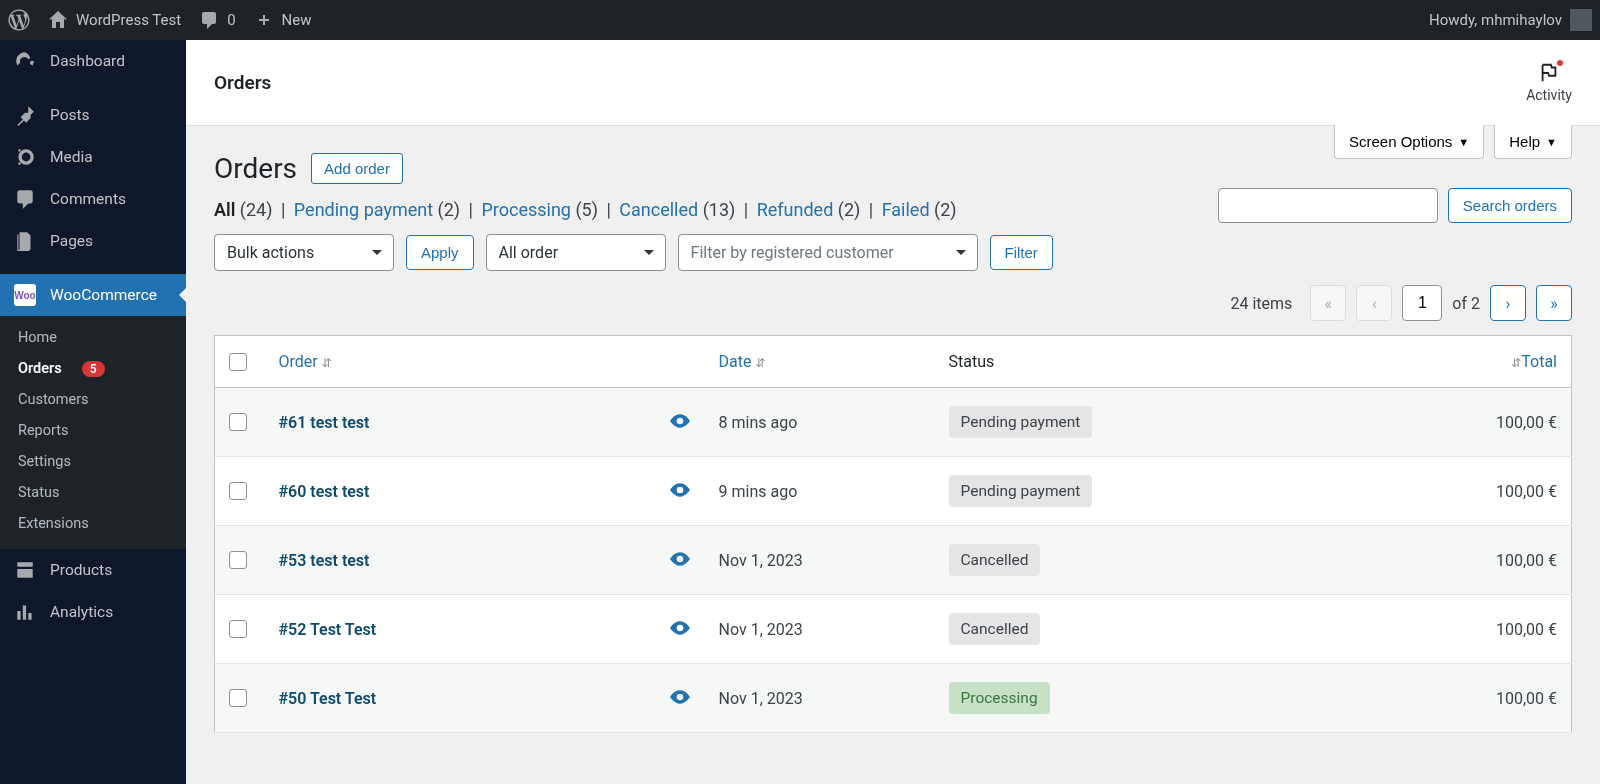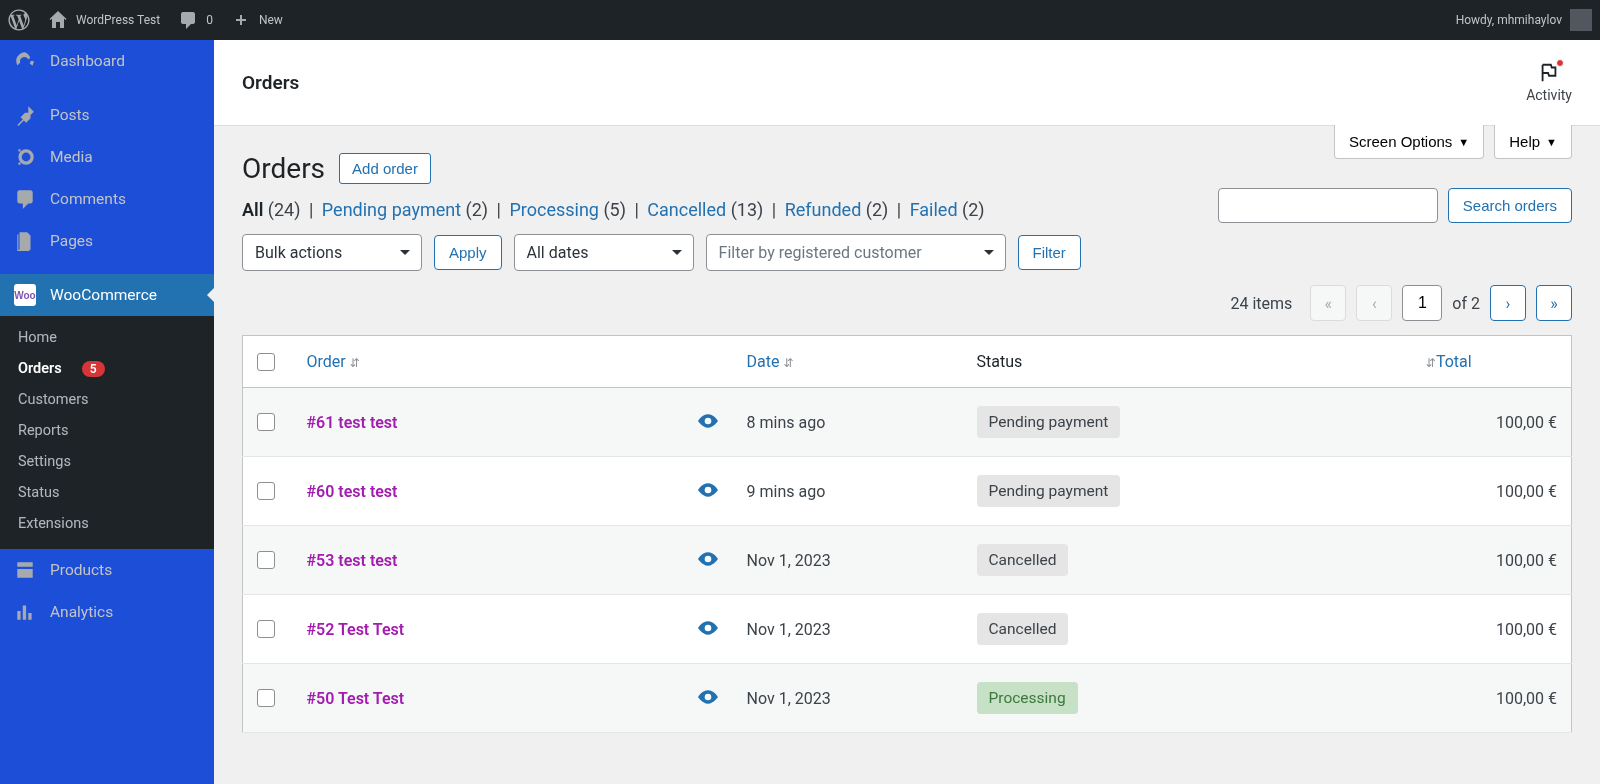--- a/index.html
+++ b/index.html
@@ -1,26 +1,26 @@
 <!DOCTYPE html>
 <html><head>
 <meta charset="utf-8">
 <style>
   * { box-sizing: border-box; margin: 0; padding: 0; }
   body { font-family: -apple-system, BlinkMacSystemFont, "Segoe UI", Roboto, sans-serif; font-size: 14px; color: #3c434a; background: #f0f0f1; }
   
-  .adminbar { background: #1d2327; color: #c3c4c7; height: 40px; display: flex; align-items: center; justify-content: space-between; padding: 0 8px; font-size: 12px; }
+  .adminbar { background: #1d2327; color: #c3c4c7; height: 40px; display: flex; align-items: center; justify-content: space-between; padding: 0 8px; font-size: 15px; }
   .adminbar .left, .adminbar .right { display: flex; align-items: center; gap: 18px; }
   .adminbar .item { display: flex; align-items: center; gap: 8px; color: #c3c4c7; cursor: pointer; }
   .adminbar svg { width: 20px; height: 20px; fill: #a7aaad; }
   .adminbar .avatar { width: 22px; height: 22px; background: #50575e; }
   .adminbar .wplogo svg { width: 22px; height: 22px; }
   
   .wrap { display: flex; min-height: calc(100vh - 40px); }
-  .sidebar { width: 214px; background: #1d4ed8; color: #c3c4c7; padding-top: 0; flex-shrink:0; }
+  .sidebar { width: 186px; background: #0f172a; color: #c3c4c7; padding-top: 0; flex-shrink:0; }
   .menu li { list-style: none; }
   .menu a { display: flex; align-items: center; gap: 14px; padding: 10px 14px; color: #c3c4c7; text-decoration: none; font-size: 15.5px; cursor: pointer; }
   .menu svg { width: 22px; height: 22px; fill: #a7aaad; flex-shrink:0; }
   .menu .current > a { background: #2271b1; color: #fff; position: relative; }
   .menu .woo-icon { background:#fff; color:#7f54b3; width:22px; height:22px; border-radius:3px; display:flex; align-items:center; justify-content:center; font-weight:700; font-size:10px; font-family:sans-serif; flex-shrink:0;}
   .menu .current::after { content:""; position:absolute; right:-1px; top:50%; transform:translateY(-50%); border:8px solid transparent; border-right-color:#f0f0f1; }
   .menu .current { position:relative; }
   .submenu { background:#1d2327; padding: 6px 0 10px 0; }
   .submenu a { padding: 7px 14px 7px 18px; font-size: 14.5px; color: rgba(240,246,252,.7); }
   .submenu .active a { color: #fff; font-weight: 600; }
@@ -55,25 +55,25 @@
   .pager { display:flex; align-items:center; justify-content:flex-end; gap: 10px; margin-top: 14px; font-size:16px;}
   .pager .count { margin-right: 8px;}
   .pager .pbtn { width:36px; height:36px; border:1px solid #8c8f94; background:#fff; border-radius:4px; display:flex; align-items:center; justify-content:center; cursor:pointer; font-size:16px;}
   .pager .pbtn.disabled { color:#a7aaad; border-color:#dcdcde; cursor:default; background:#f6f7f7;}
   .pager .pbtn.blue { border-color:#2271b1; color:#2271b1;}
   .pager input { width:40px; height:36px; border:1px solid #8c8f94; border-radius:4px; text-align:center; font-size:16px;}
   table.orders { width:100%; border:1px solid #c3c4c7; border-collapse:collapse; background:#fff; margin-top:14px;}
   table.orders th { text-align:left; padding: 16px 14px; font-weight:400; color:#2271b1; border-bottom:1px solid #c3c4c7; font-size:16px;}
   table.orders th.plain { color:#1d2327;}
   table.orders th .sort { color:#8c8f94; font-size:12px; margin-left:4px;}
-  table.orders th.right { text-align:center;}
+  table.orders th.right { text-align:right;}
   table.orders td { padding: 18px 14px; border-bottom:1px solid #e5e5e5; font-size:16px; vertical-align:middle;}
   table.orders tr.alt td { background:#f6f7f7;}
   table.orders td.right { text-align:right;}
-  .order-link { color:#a21caf; font-weight:600; text-decoration:none;}
+  .order-link { color:#0c4a6e; font-weight:600; text-decoration:none;}
   .chk { width:18px; height:18px; border:1px solid #8c8f94; border-radius:3px; cursor:pointer; background:#fff;}
   .eye { color:#2271b1; cursor:pointer;}
   .status { display:inline-block; padding: 7px 12px; border-radius:4px; font-size:15.5px;}
   .status.pending { background:#e5e5e5; color:#3c434a;}
   .status.cancelled { background:#e5e5e5; color:#3c434a;}
   .status.processing { background:#c6e1c6; color:#3d773d;}
   td.col-cb, th.col-cb { width:50px; padding-left:24px;}
   td.col-order, th.col-order { width:390px;}
   td.col-eye { width:50px; text-align:center;}
   th.col-date, td.col-date { width:230px;}
@@ -277,21 +277,21 @@
         <a><span>Failed</span></a> <span class="cnt">(2)</span>
       </div>
 
       <div class="row-actions">
         <div class="left">
           <div class="sel">
               <div class="fake">Bulk actions</div>
             </div>
           <button class="btn">Apply</button>
           <div class="sel">
-              <div class="fake">All dates</div>
+              <div class="fake">All order</div>
             </div>
           <div class="sel wide">
               <div class="fake">Filter by registered customer</div>
             </div>
           <button class="btn">Filter</button>
         </div>
       </div>
 
       <div class="pager">
         <span class="count">24 items</span>

